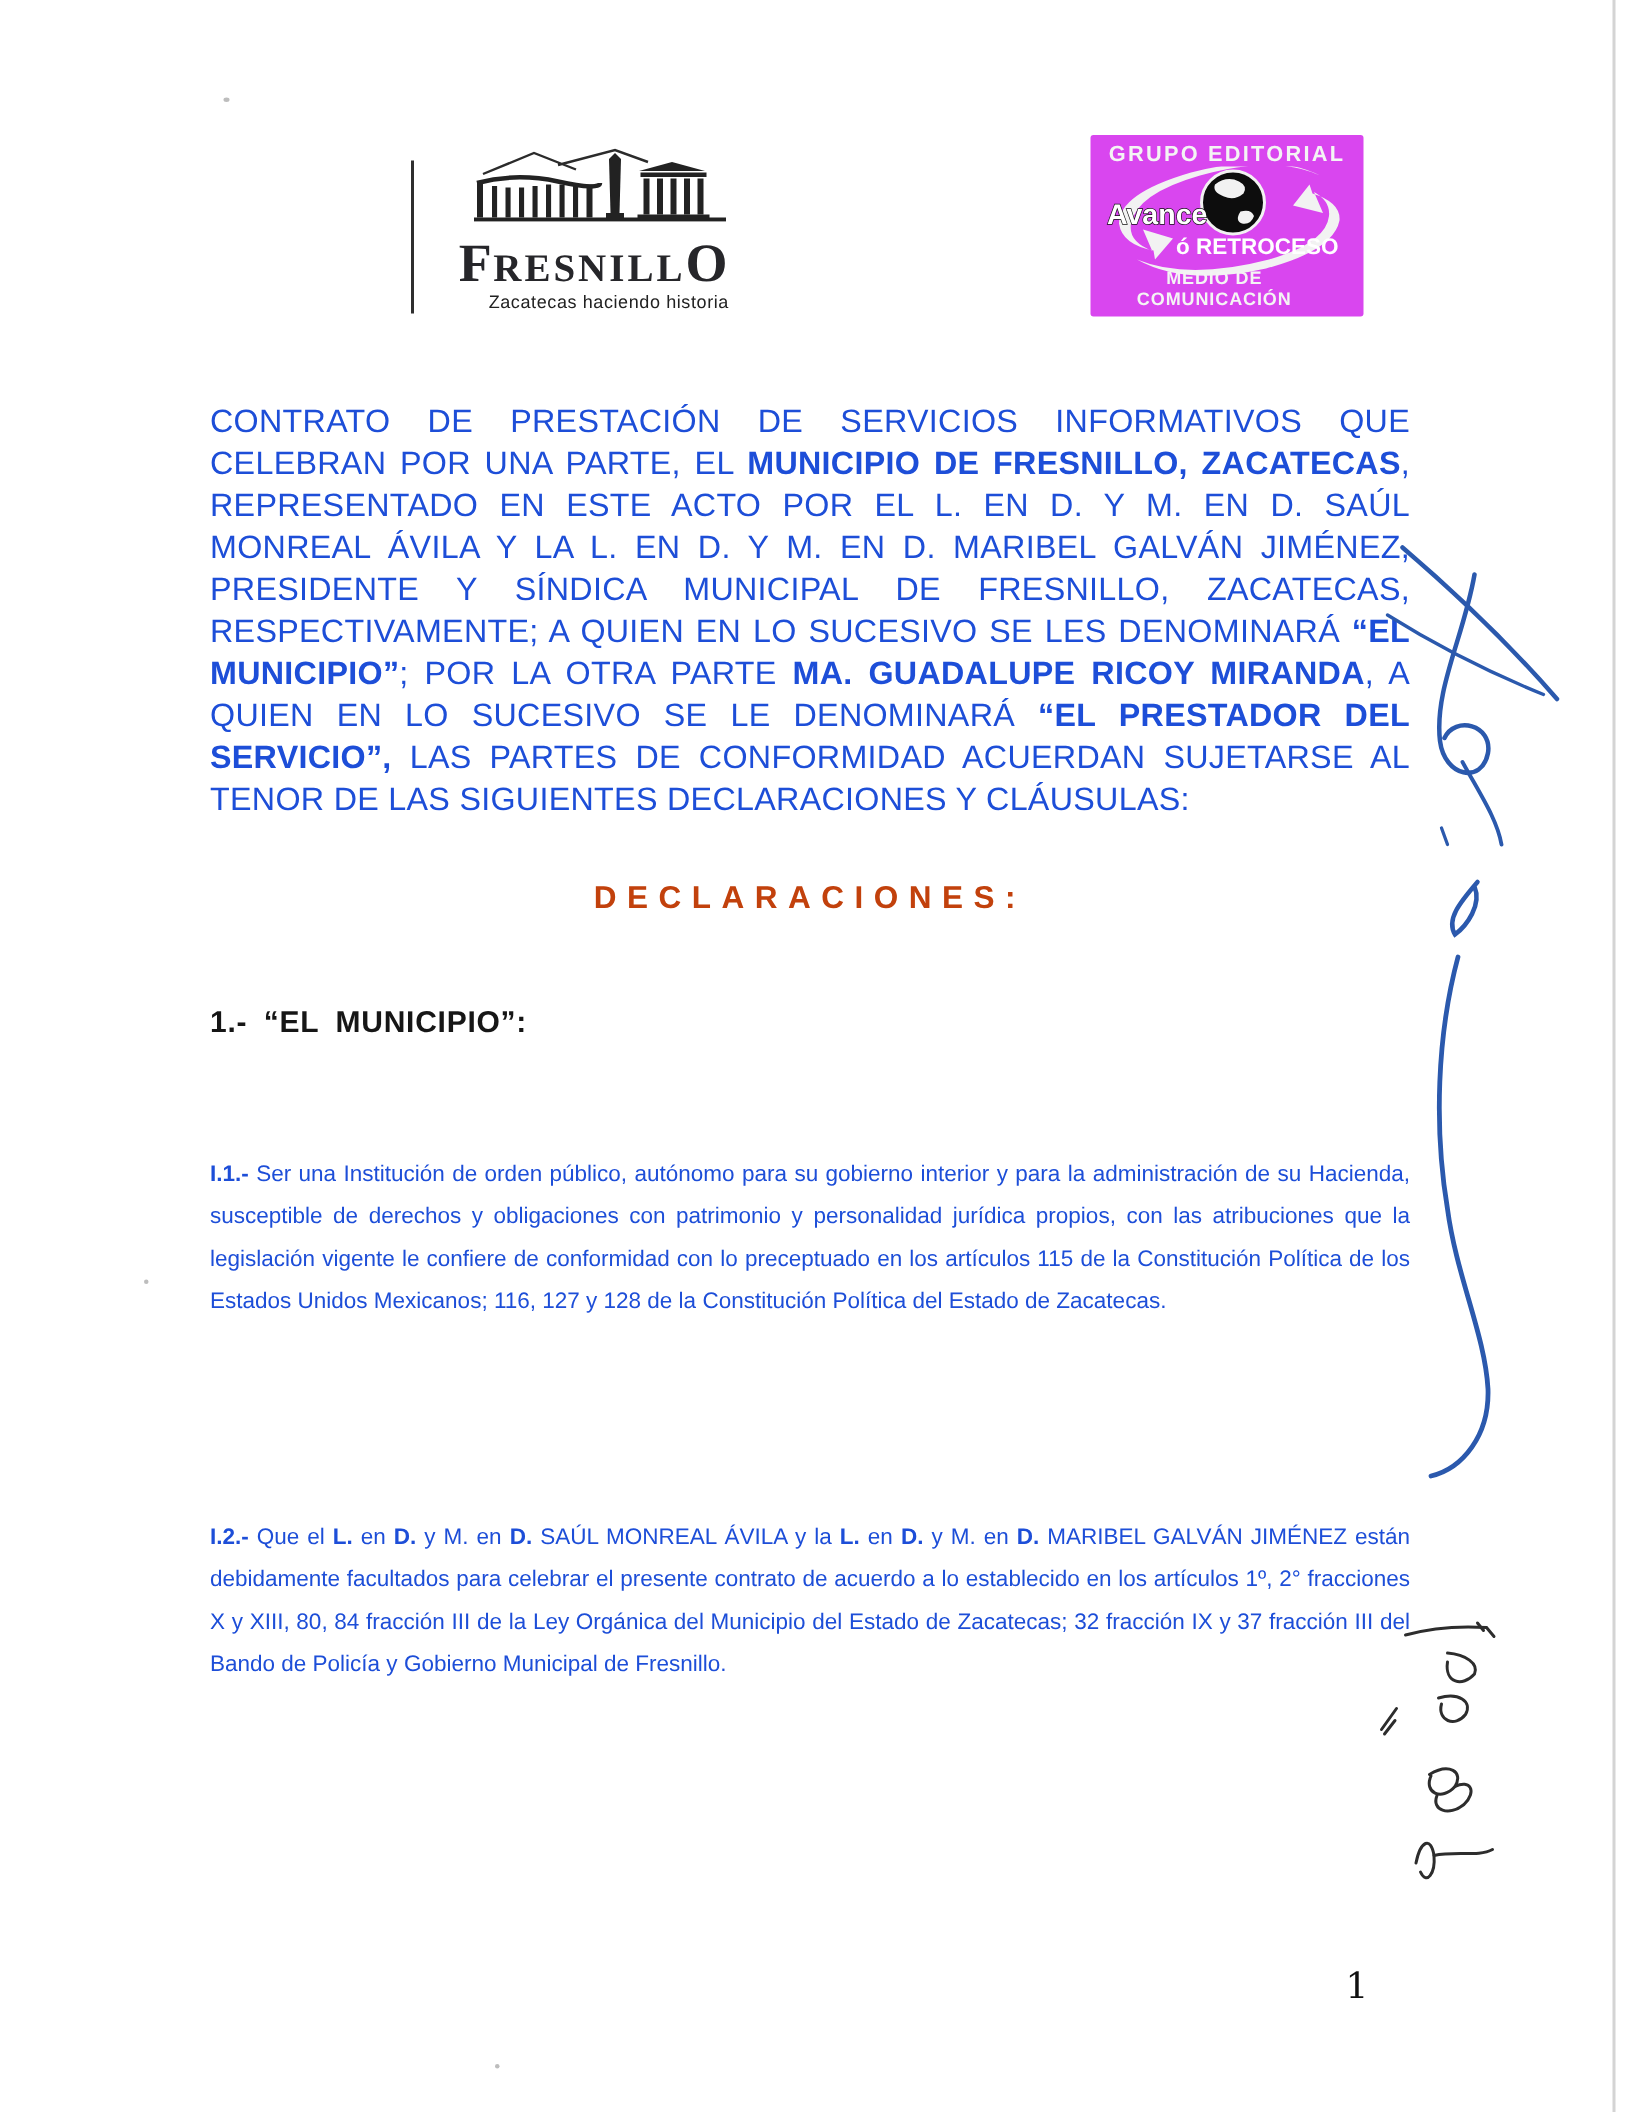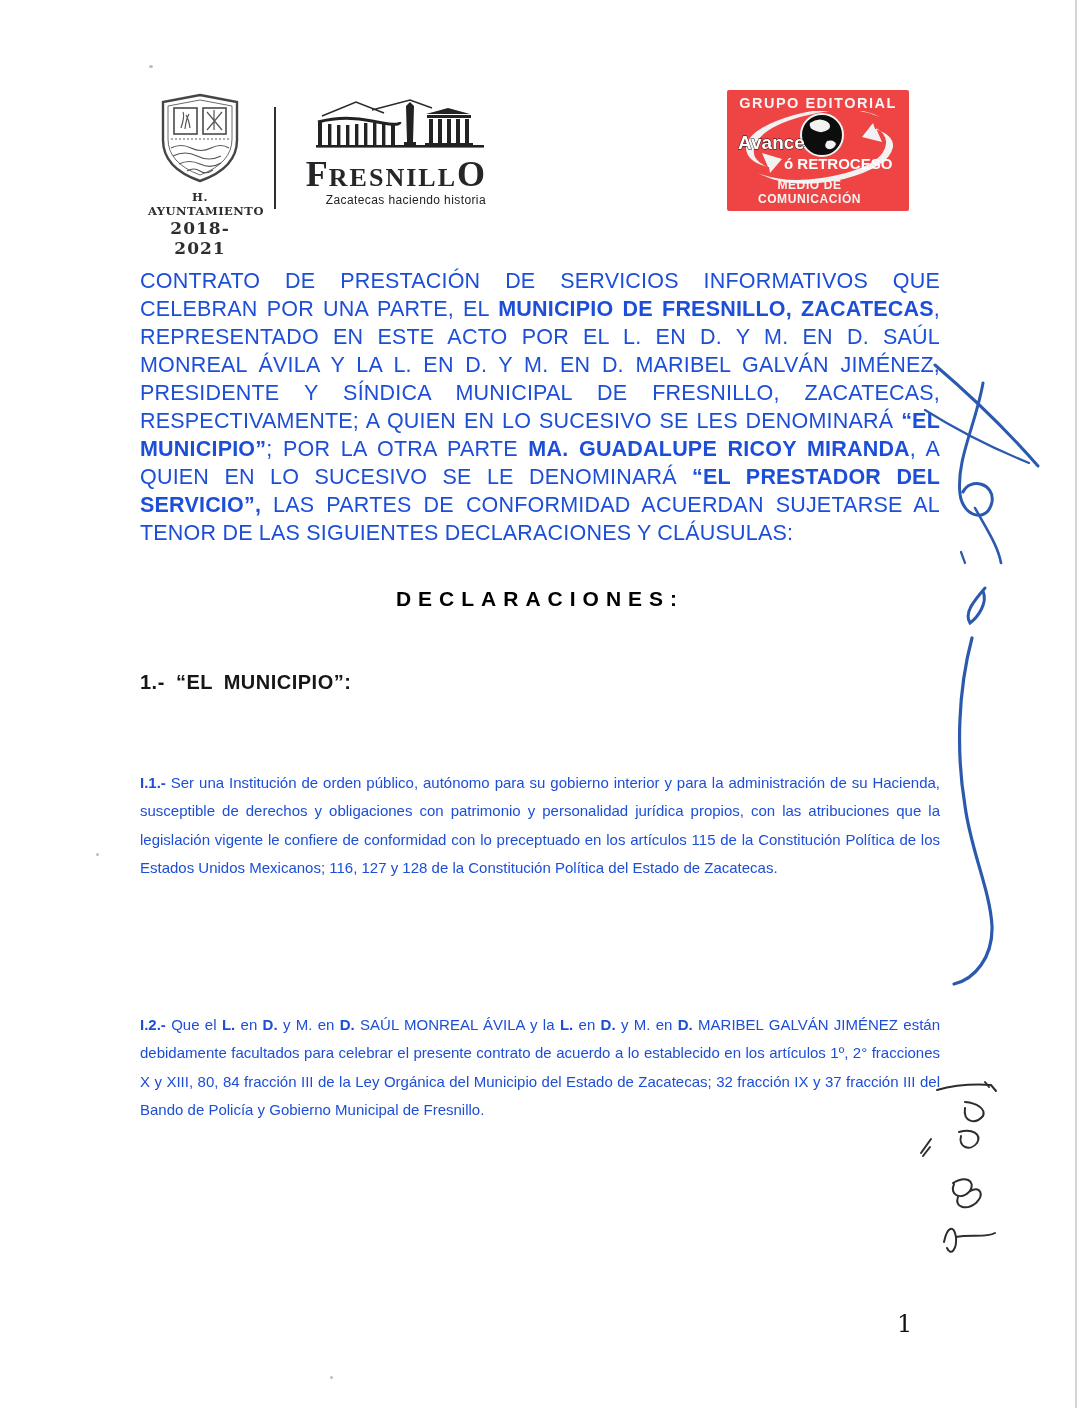--- a/index.html
+++ b/index.html
@@ -14,59 +14,42 @@
   
   .seal{position:absolute;left:148px;top:92px;width:104px;text-align:center;}
   .seal-caption1{font-family:"DejaVu Serif", serif;font-size:11.5px;font-weight:bold;letter-spacing:.5px;color:#2e2e2e;margin-top:2px;}
   .seal-caption2{font-family:"DejaVu Serif", serif;font-size:17px;font-weight:bold;color:#2e2e2e;letter-spacing:1px;}
   .logo-divider{position:absolute;left:274px;top:107px;width:2px;height:102px;background:#2f2f2f;}
   .fresnillo{position:absolute;left:286px;top:98px;width:200px;text-align:right;}
   .fresnillo-word{font-family:"Liberation Serif", serif;font-weight:bold;color:#26262a;line-height:1;margin-top:-2px;letter-spacing:1px;white-space:nowrap;}
   .fres-big{font-size:36px;}
   .fres-small{font-size:26px;letter-spacing:2px;}
   .fresnillo-tagline{font-size:12px;color:#222;margin-top:1px;letter-spacing:.4px;}
-  .editorial{position:absolute;left:727px;top:90px;width:182px;height:121px;background:#ef4444;border-radius:2px;text-align:center;box-sizing:border-box;padding-top:5px;}
+  .editorial{position:absolute;left:727px;top:90px;width:182px;height:121px;background:#d946ef;border-radius:2px;text-align:center;box-sizing:border-box;padding-top:5px;}
   .editorial-top{color:#f4f4f4;font-weight:bold;font-size:14.5px;letter-spacing:1.5px;}
   .editorial-bottom{position:absolute;bottom:5px;left:0;right:17px;color:#f4f4f4;font-weight:bold;font-size:12px;letter-spacing:.6px;margin-top:40px;}
   
   .para{position:absolute;left:140px;width:800px;text-align:justify;color:#1d4ed8;}
   .intro{top:245px;font-size:21.5px;line-height:28px;letter-spacing:.2px;}
-  .heading-decl{position:absolute;left:140px;top:587px;width:800px;text-align:center;font-weight:bold;font-size:21px;letter-spacing:7px;color:#000000;}
+  .heading-decl{position:absolute;left:140px;top:587px;width:800px;text-align:center;font-weight:bold;font-size:21px;letter-spacing:7px;color:#c2410c;}
   .heading-sec1{position:absolute;left:140px;top:671px;font-weight:bold;font-size:20px;letter-spacing:.5px;word-spacing:5px;color:#161616;}
   .clause{font-size:15px;line-height:28.3px;}
   .c1{top:754px;} .c2{top:996px;} .c3{top:1150px;}
   .para b, .heading-sec1 b{font-weight:bold;}
   .page-number{position:absolute;left:897px;top:1310px;font-family:"DejaVu Serif", serif;font-size:24px;color:#111;}
   .page-edge{position:absolute;left:1075px;top:0;width:2px;height:1408px;background:#d4d4d4;}
   .speck{position:absolute;background:#bdbdbd;border-radius:50%;}
   .sig-blue{position:absolute;left:915px;top:350px;}
   .sig-dark{position:absolute;left:913px;top:1076px;}
 </style>
 </head>
 <body>
 
 <div class="page">
 
-  <div class="seal">
-    <svg width="86" height="92" viewBox="0 0 86 92">
-      <path d="M43 3 L80 10 L80 48 Q80 76 43 89 Q6 76 6 48 L6 10 Z" fill="none" stroke="#454545" stroke-width="2.4"></path>
-      <path d="M43 8 L75 14 L75 47 Q75 71 43 83 Q11 71 11 47 L11 14 Z" fill="none" stroke="#6a6a6a" stroke-width="1"></path>
-      <rect x="17" y="16" width="23" height="26" fill="none" stroke="#4a4a4a" stroke-width="1.6"></rect>
-      <rect x="46" y="16" width="23" height="26" fill="none" stroke="#4a4a4a" stroke-width="1.6"></rect>
-      <path d="M24 36 q4 -12 2 -16 M28 37 q1 -10 4 -15 M33 36 q-1 -8 -4 -13" fill="none" stroke="#555" stroke-width="1.2"></path>
-      <path d="M50 20 l15 18 M65 20 l-15 18 M57 18 v20" fill="none" stroke="#555" stroke-width="1.2"></path>
-      <path d="M14 47 h58" stroke="#5a5a5a" stroke-width="1" stroke-dasharray="2 2"></path>
-      <path d="M14 56 q10 -5 20 0 t20 0 t18 0" fill="none" stroke="#555" stroke-width="1.2"></path>
-      <path d="M16 64 q12 -6 24 0 t24 0" fill="none" stroke="#555" stroke-width="1.2"></path>
-      <path d="M22 72 q10 -5 21 0 t21 -1" fill="none" stroke="#555" stroke-width="1.2"></path>
-      <path d="M30 79 q7 -4 13 0 t13 -1" fill="none" stroke="#555" stroke-width="1.1"></path>
-    </svg>
-    <div class="seal-caption1">H. AYUNTAMIENTO</div>
-    <div class="seal-caption2">2018-2021</div>
-  </div>
 
   <div class="logo-divider"></div>
 
   <div class="fresnillo">
     <svg width="172" height="56" viewBox="0 0 172 56">
       <path d="M8 18 L42 4 L70 15 M58 12 L96 2 L118 10" fill="none" stroke="#2b2b2b" stroke-width="1.6"></path>
       <path d="M4 24 Q30 17 58 23 T86 24" fill="none" stroke="#222" stroke-width="3"></path>
       <rect x="4" y="24" width="4" height="23" fill="#222"></rect>
       <rect x="14" y="26" width="3.4" height="21" fill="#222"></rect>
       <rect x="23" y="27" width="3.4" height="20" fill="#222"></rect>

